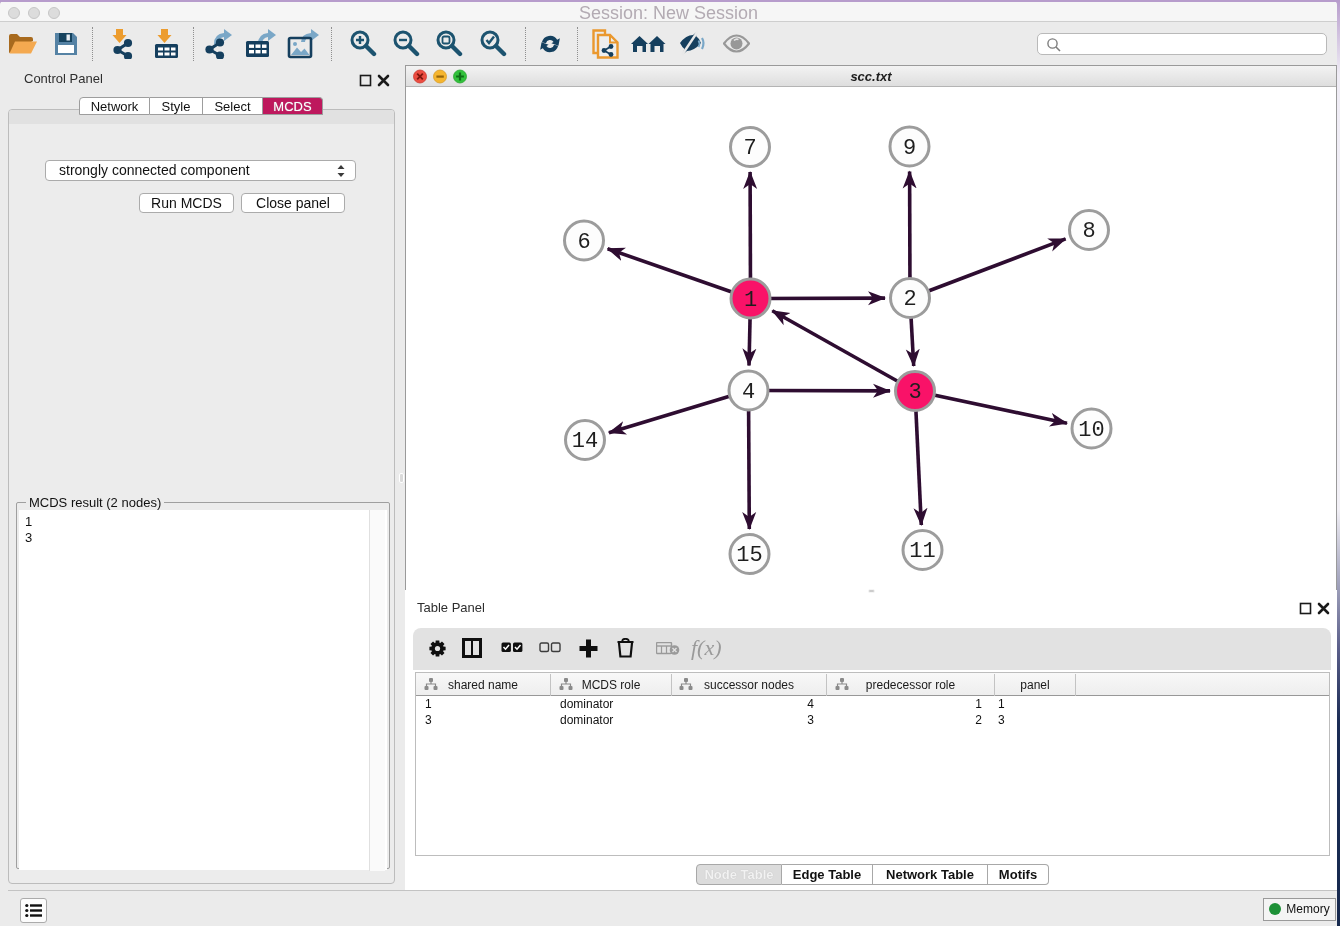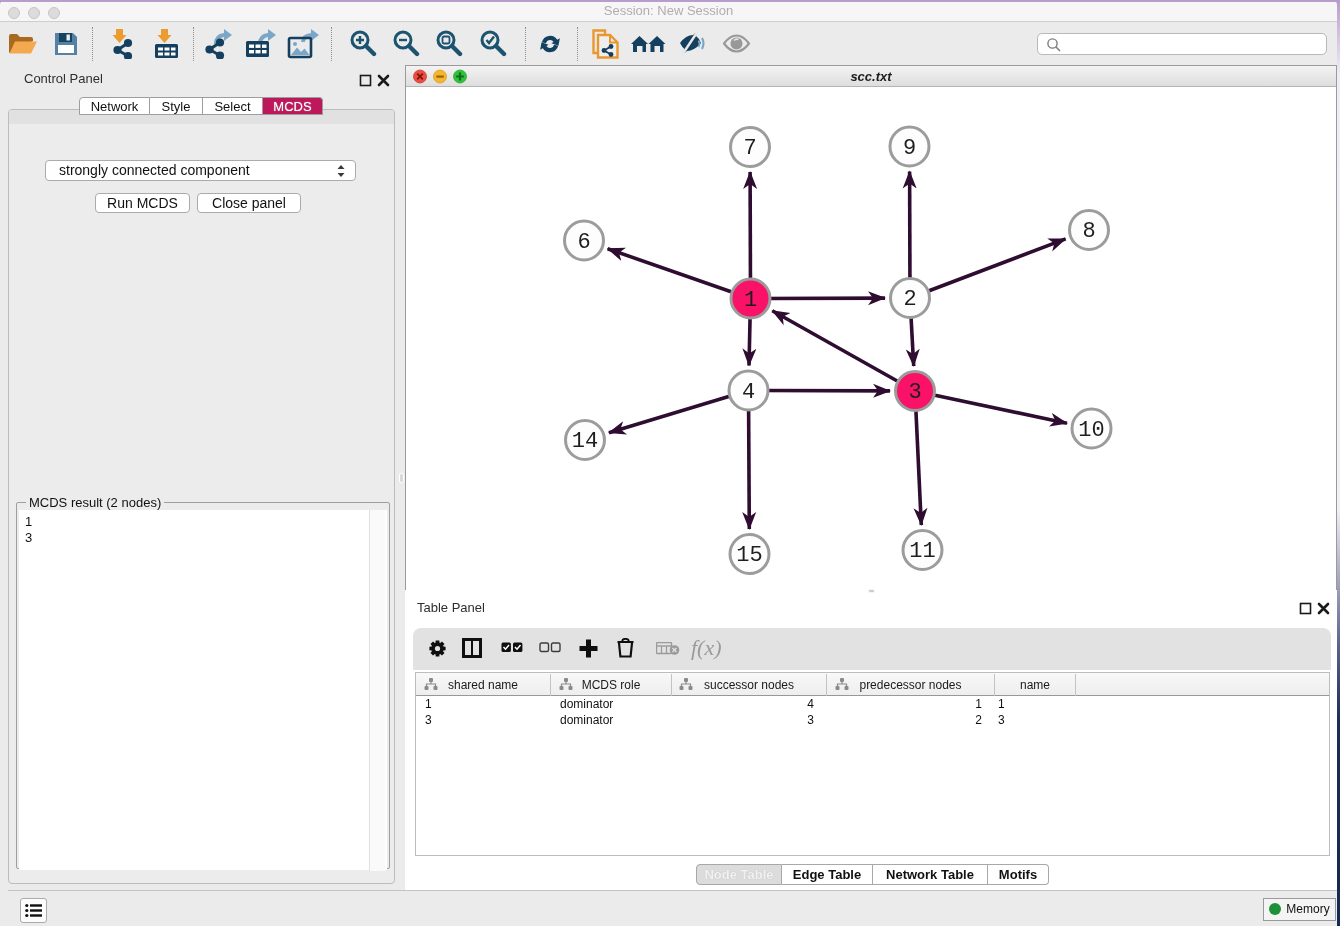--- a/index.html
+++ b/index.html
@@ -2,35 +2,35 @@
 <html><head>
 <meta charset="utf-8">
 <style>
 * { margin:0; padding:0; box-sizing:border-box; }
 html,body { width:1340px; height:926px; overflow:hidden; }
 body { font-family:"Liberation Sans", sans-serif; background:linear-gradient(180deg,#b79ccc 0%,#efecf5 8%,#f2f0f6 55%,#5b5f8a 70%,#1b2c55 78%,#16294e 100%); position:relative; }
 .abs { position:absolute; }
 #win { position:absolute; left:0; top:0; width:1337px; height:926px; background:#ebebeb; border-radius:5px 5px 0 0; overflow:hidden; }
 #titlebar { position:absolute; left:0; top:0; width:1337px; height:22px; background:#f6f6f6; border-bottom:1px solid #cecece; border-radius:5px 5px 0 0; }
 .tl { position:absolute; top:7px; width:12px; height:12px; border-radius:50%; background:#dcdcdc; border:1px solid #c6c6c6; }
-#title { position:absolute; top:3px; left:0; width:1337px; text-align:center; font-size:13px; color:#b3abb3; }
+#title { position:absolute; top:3px; left:0; width:1337px; text-align:center; font-size:18px; color:#b3abb3; }
 #toolbar { position:absolute; left:0; top:23px; width:1337px; height:42px; background:#ebebeb; }
 .sep { position:absolute; top:4px; height:34px; width:1px; border-left:1px dotted #8f8f8f; }
 .ticon { position:absolute; top:29px; }
 #searchbox { position:absolute; left:1037px; top:10px; width:290px; height:22px; background:#fff; border:1px solid #b9b9b9; border-radius:5px; }
 
 #cp { position:absolute; left:0; top:65px; width:403px; height:825px; background:#ebebeb;padding-left:31px; }
 #cp-head { position:absolute; left:24px; top:6px; font-size:13px; color:#2e2e2e; }
 .wicon { position:absolute; top:9px; }
 #cp-body { position:absolute; left:8px; top:44px; width:387px; height:775px; background:#ececec; border:1px solid #bcbcbc; border-radius:4px; }
 #cp-tabs { position:absolute; left:79px; top:32px; height:18px; }
 .cptab { position:absolute; top:0; height:18px; background:#fff; border:1px solid #9d9d9d; font-size:13px; color:#111; text-align:center; line-height:17px; }
 #opt-label { position:absolute; left:0; top:29px; width:100%; text-align:center; font-size:13px; color:#1c1c1c; }
 #opt-select { position:absolute; left:36px; top:50px; width:311px; height:21px; background:#fff; border:1px solid #ababab; border-radius:4px; font-size:14px; color:#111; line-height:19px; padding-left:13px; }
-.cbtn { position:absolute; top:83px; height:20px; background:#fff; border:1px solid #ababab; border-radius:4px; font-size:14px; color:#111; text-align:center; line-height:18px; }
+.cbtn { position:absolute; top:83px; height:20px; background:#fff; border:1px solid #ababab; border-radius:4px; font-size:14px; color:#111; text-align:center; line-height:18px;margin-left:44px; }
 #fieldset { position:absolute; left:7px; top:392px; width:374px; height:367px; border:1px solid #9f9f9f; border-radius:2px; }
 #fs-legend { position:absolute; left:9px; top:-8px; background:#ececec; padding:0 3px; font-size:13px; color:#111; }
 #fs-text { position:absolute; left:2px; top:7px; width:368px; height:360px; background:#fff; font-size:13px; color:#111; padding:4px 0 0 6px; line-height:16px; }
 #fs-scroll { position:absolute; right:2px; top:0px; width:16px; height:361px; background:#fafafa; border-left:1px solid #e0e0e0; }
 
 #nw { position:absolute; left:405px; top:65px; width:932px; height:525px; border:1px solid #9a9a9a; background:#fff; }
 #nw-tb { position:absolute; left:0; top:0; width:930px; height:21px; background:linear-gradient(180deg,#f3f3f3,#dedede); border-bottom:1px solid #b4b4b4;font-style:italic; }
 #nw-title { position:absolute; left:0; top:3px; width:930px; text-align:center; font-size:13px; font-weight:bold; color:#1d1d1d; }
 #canvas { position:absolute; left:0px; top:22px; width:930px; height:503px; background:#fff; overflow:hidden; }
 
@@ -328,22 +328,22 @@
         <circle cx="18.5" cy="8" r="4.8" fill="#9a9a9a"></circle>
           <path d="M16.5,6 L20.5,10 M20.5,6 L16.5,10" stroke="#e2e2e2" stroke-width="1.4"></path>
       </svg>
       <div class="abs" style="left:278px;top:7px;font-family:'Liberation Serif',serif;font-style:italic;font-size:22px;color:#9a9a9a">f(x)</div>
     </div>
     <div id="tbl">
       <div id="tbl-hdr">
         <div class="hcell" style="left:0;width:135px">shared name</div>
         <div class="hcell" style="left:135px;width:121px">MCDS role</div>
         <div class="hcell" style="left:256px;width:155px">successor nodes</div>
-        <div class="hcell" style="left:411px;width:168px">predecessor nodes</div>
-        <div class="hcell" style="left:579px;width:81px">name</div>
+        <div class="hcell" style="left:411px;width:168px">predecessor role</div>
+        <div class="hcell" style="left:579px;width:81px">panel</div>
         <svg class="hicon" style="left:8px" width="14" height="13" viewBox="0 0 14 13">
             <g fill="#8a8a8a">
               <rect x="5" y="0" width="4" height="4" rx="1"></rect>
               <rect x="0.5" y="8" width="4" height="4" rx="1"></rect>
               <rect x="9.5" y="8" width="4" height="4" rx="1"></rect>
               <path d="M7,4 L7,6 M2.5,8 L2.5,6 L11.5,6 L11.5,8" stroke="#8a8a8a" fill="none" stroke-width="1.2"></path>
             </g>
           </svg>
         <svg class="hicon" style="left:143px" width="14" height="13" viewBox="0 0 14 13">
             <g fill="#8a8a8a">

